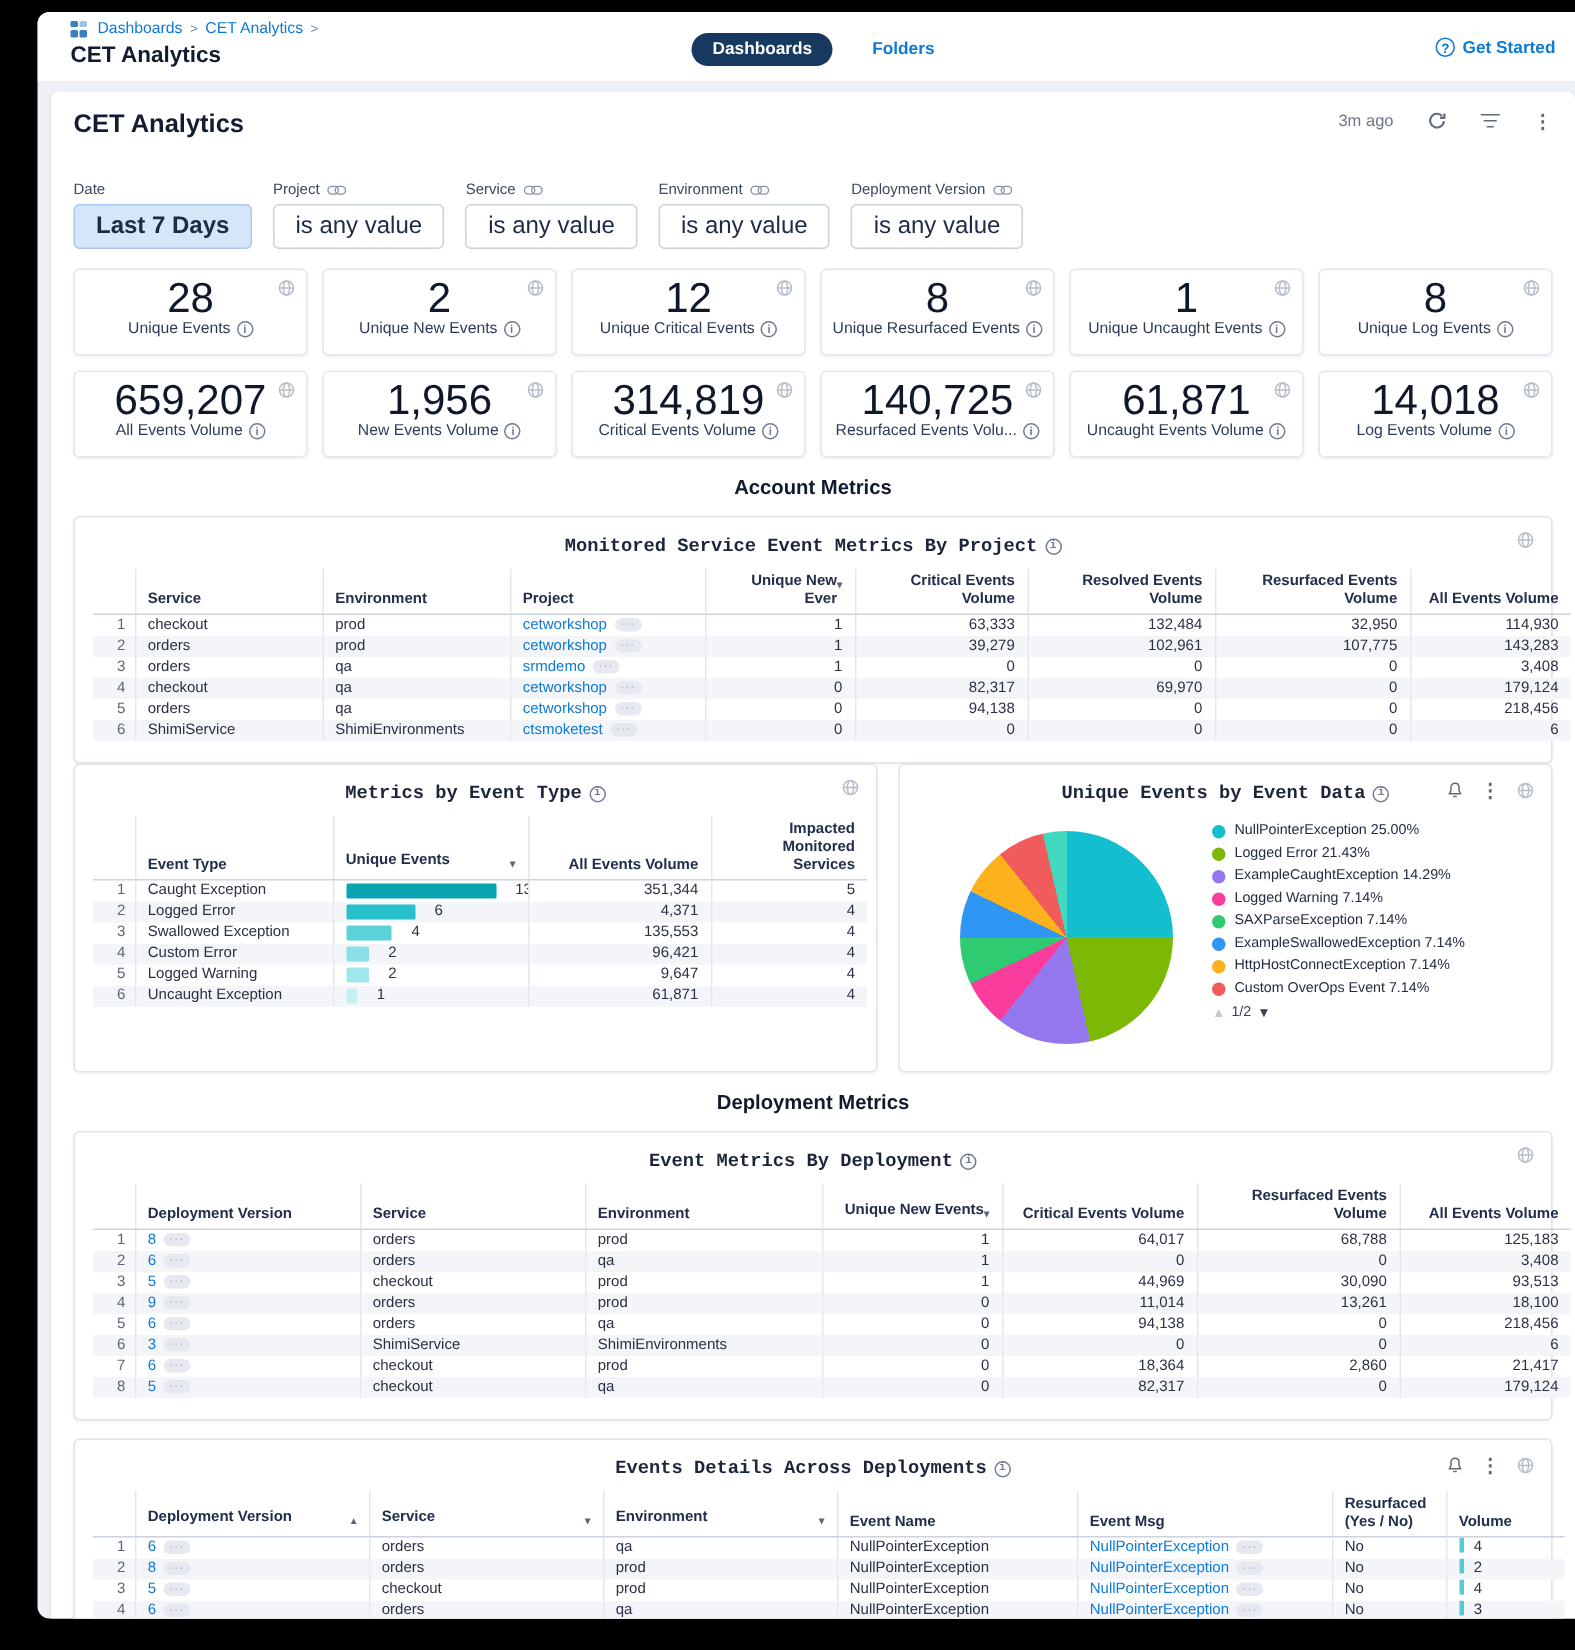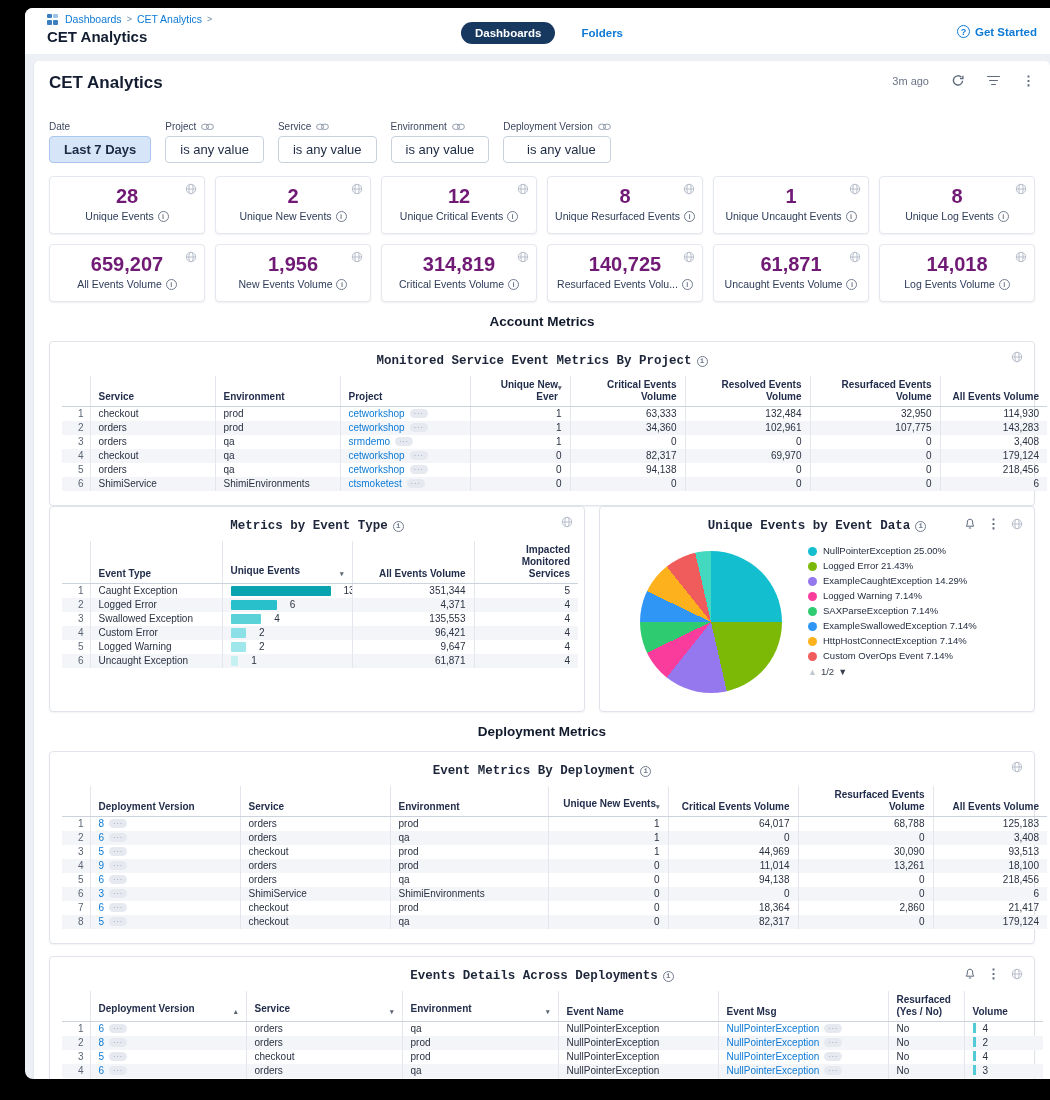--- a/index.html
+++ b/index.html
@@ -31,29 +31,29 @@
   .updated { font-size:11px; color:#6a7486; }
   .icon-btn { display:inline-flex; align-items:center; justify-content:center; cursor:pointer; }
   .kebab { font-size:13px; color:#5f6b7d; font-weight:700; letter-spacing:0; }
   .funnel { display:inline-flex; flex-direction:column; gap:2.5px; align-items:center; }
   .funnel i { display:block; height:1.6px; background:#5f6b7d; border-radius:1px; }
   .funnel i:nth-child(1){width:13px} .funnel i:nth-child(2){width:9px} .funnel i:nth-child(3){width:5px}
 
   
   .filters { display:flex; gap:14px; margin-top:28px; }
   .filter .flabel { font-size:10px; color:#3c4860; display:flex; align-items:center; gap:5px; margin-bottom:4px; }
-  .fbtn { font-size:13px; color:#1d2a44; background:#fff; border:1px solid #c9d1dc; border-radius:4px;
-          padding:5px 14px; min-width:86px; text-align:right; cursor:pointer; }
+  .fbtn { font-size:16px; color:#1d2a44; background:#fff; border:1px solid #c9d1dc; border-radius:4px;
+          padding:5px 14px; min-width:86px; text-align:left; cursor:pointer; }
   .fbtn.hl { background:#d7e5f8; border-color:#a9c6ec; font-weight:600; }
 
   
   .cards { display:grid; grid-template-columns:repeat(6,1fr); gap:10px; margin-top:13px; }
   .card { background:#fff; border:1px solid #e3e7ee; border-radius:4px; box-shadow:0 1px 2px rgba(25,35,60,.07);
           height:58px; position:relative; text-align:center; padding-top:7px; }
-  .card .cval { font-size:20px; font-weight:700; color:#701a75; line-height:24px; }
+  .card .cval { font-size:28px; font-weight:400; color:#0f172a; line-height:24px; }
   .card .clabel { font-size:10.5px; color:#2e3c58; margin-top:2px; display:flex; justify-content:center; align-items:center; gap:4px; }
   .card .globe { position:absolute; top:6px; right:7px; }
 
   .info-i { display:inline-flex; width:11px; height:11px; border:1px solid #707b8e; border-radius:50%;
             color:#707b8e; font-size:7.5px; align-items:center; justify-content:center; font-style:normal; font-weight:700; flex:none; }
 
   .section-h { text-align:center; font-size:13.5px; font-weight:700; color:#111a2c; margin:12px 0 4px 0; }
 
   
   .pcard { background:#fff; border:1px solid #e0e4ea; border-radius:4px; box-shadow:0 1px 2px rgba(25,35,60,.06);
@@ -422,21 +422,21 @@
                 <td class="c-num">132,484</td>
                 <td class="c-num">32,950</td>
                 <td class="c-num">114,930</td>
               </tr>
               <tr>
                 <td class="idx">2</td>
                 <td>orders</td>
                 <td>prod</td>
                 <td><a class="lnk">cetworkshop</a><span class="badge">···</span></td>
                 <td class="c-num">1</td>
-                <td class="c-num">34,360</td>
+                <td class="c-num">39,279</td>
                 <td class="c-num">102,961</td>
                 <td class="c-num">107,775</td>
                 <td class="c-num">143,283</td>
               </tr>
               <tr>
                 <td class="idx">3</td>
                 <td>orders</td>
                 <td>qa</td>
                 <td><a class="lnk">srmdemo</a><span class="badge">···</span></td>
                 <td class="c-num">1</td>

